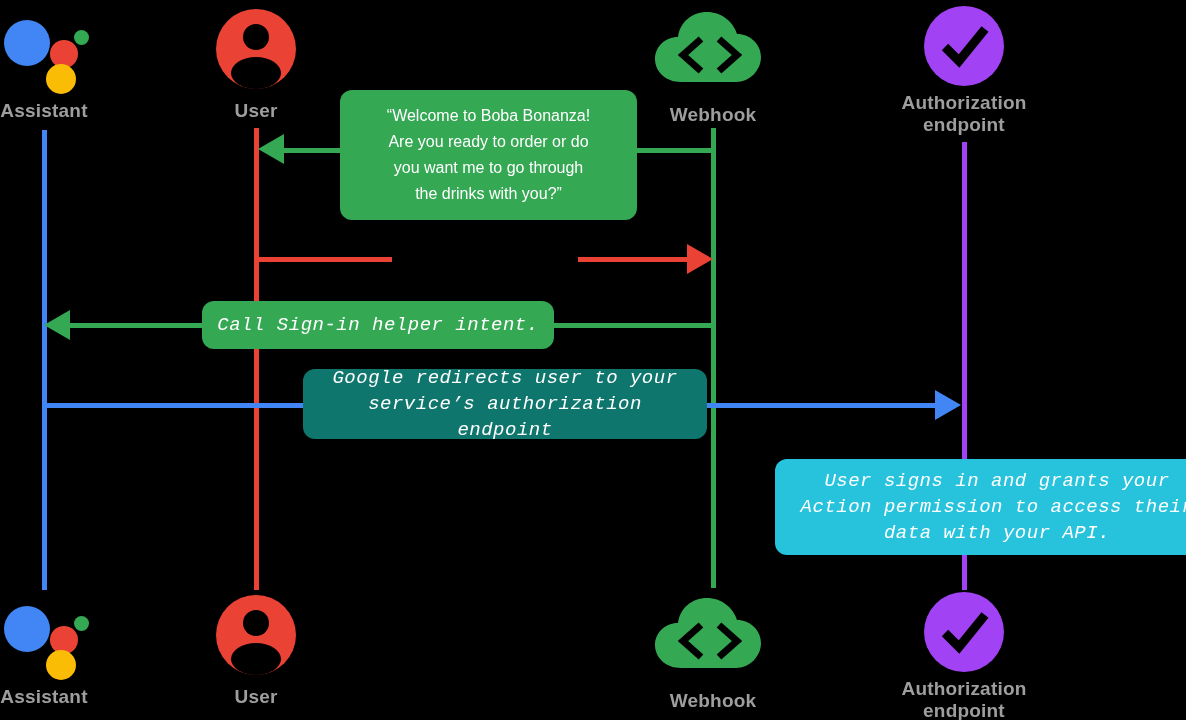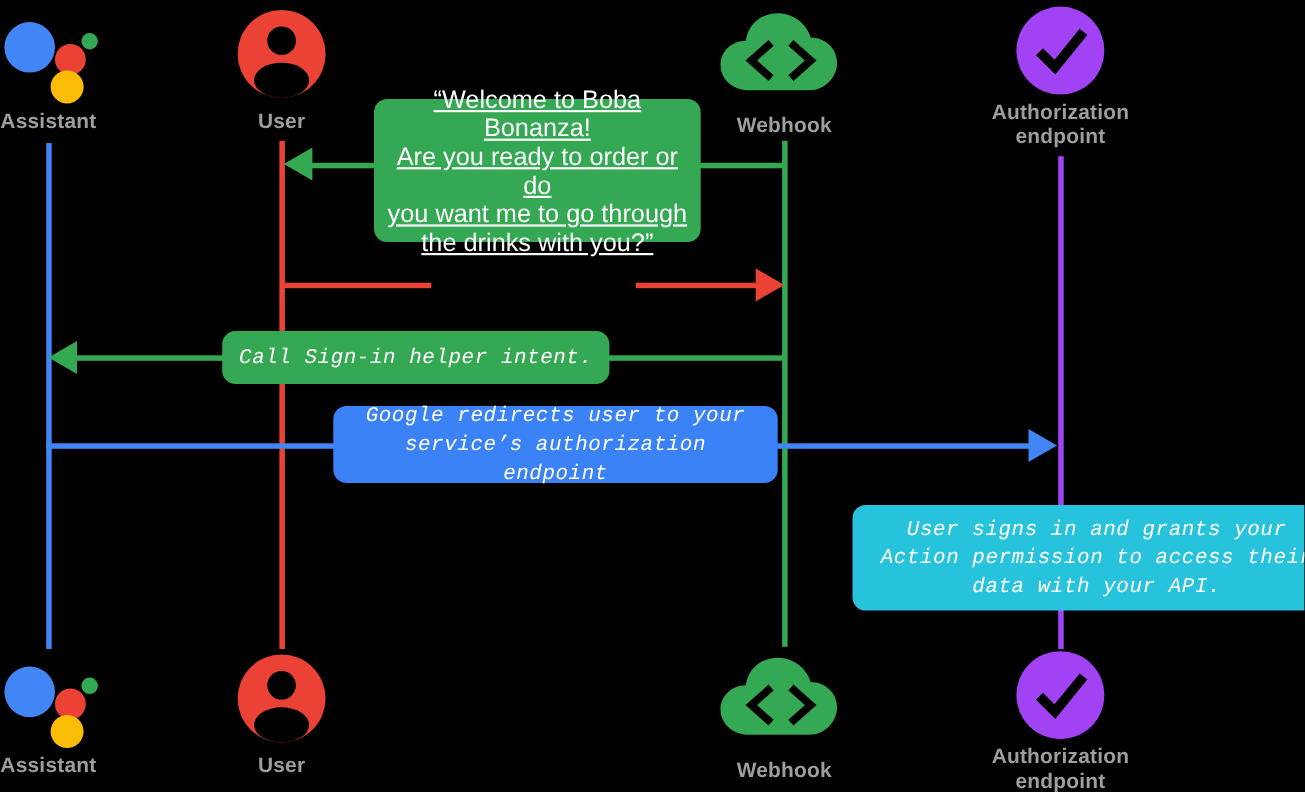--- a/index.html
+++ b/index.html
@@ -79,23 +79,22 @@
     border-radius: 12px;
     color: #ffffff;
     display: flex;
     align-items: center;
     justify-content: center;
     text-align: center;
     white-space: pre-line;
   }
   .bubble.sans {
     font-family: "Liberation Sans", sans-serif;
-    font-size: 23px;
+    font-size: 16px;
     line-height: 26px;
-    text-decoration: underline;
   }
   .bubble.mono {
     font-family: "Liberation Mono", "DejaVu Sans Mono", monospace;
     font-style: italic;
     font-size: 19px;
     line-height: 26px;
     letter-spacing: 0.5px;
   }
 </style>
 </head>
@@ -164,21 +163,21 @@
   <div class="arrow arrow-right" style="left:687px; top:244px; color:#EA4335;"></div>
 
   <div class="hline" style="left:550px; top:323px; width:164px; background:#34A853;"></div>
   <div class="arrow arrow-left" style="left:44px; top:310px; color:#34A853;"></div>
   <div class="hline" style="left:66px; top:323px; width:140px; background:#34A853;"></div>
   <div class="bubble mono" style="left:202px; top:301px; width:352px; height:48px; background:#34A853; padding:0 14px;">Call Sign-in helper intent.</div>
 
   <div class="hline" style="left:42px; top:403px; width:264px; background:#4285F4;"></div>
   <div class="hline" style="left:704px; top:403px; width:232px; background:#4285F4;"></div>
   <div class="arrow arrow-right" style="left:935px; top:390px; color:#4285F4;"></div>
-  <div class="bubble mono" style="left:303px; top:369px; width:404px; height:70px; background:#3b82f6; padding:0 24px;">Google redirects user to your
+  <div class="bubble mono" style="left:303px; top:369px; width:404px; height:70px; background:#0f766e; padding:0 24px;">Google redirects user to your
 service’s authorization endpoint</div>
 
   <div class="bubble mono" style="left:775px; top:459px; width:444px; height:96px; background:#27C3DD; padding:0 14px;">User signs in and grants your
 Action permission to access their
 data with your API.</div>
 
   <div class="actor" style="left:-56px; top:594px;">
     <div class="actor-icon" style="margin-left:58px;">
       <div class="ga-dot ga-blue"></div>
       <div class="ga-dot ga-red"></div>

